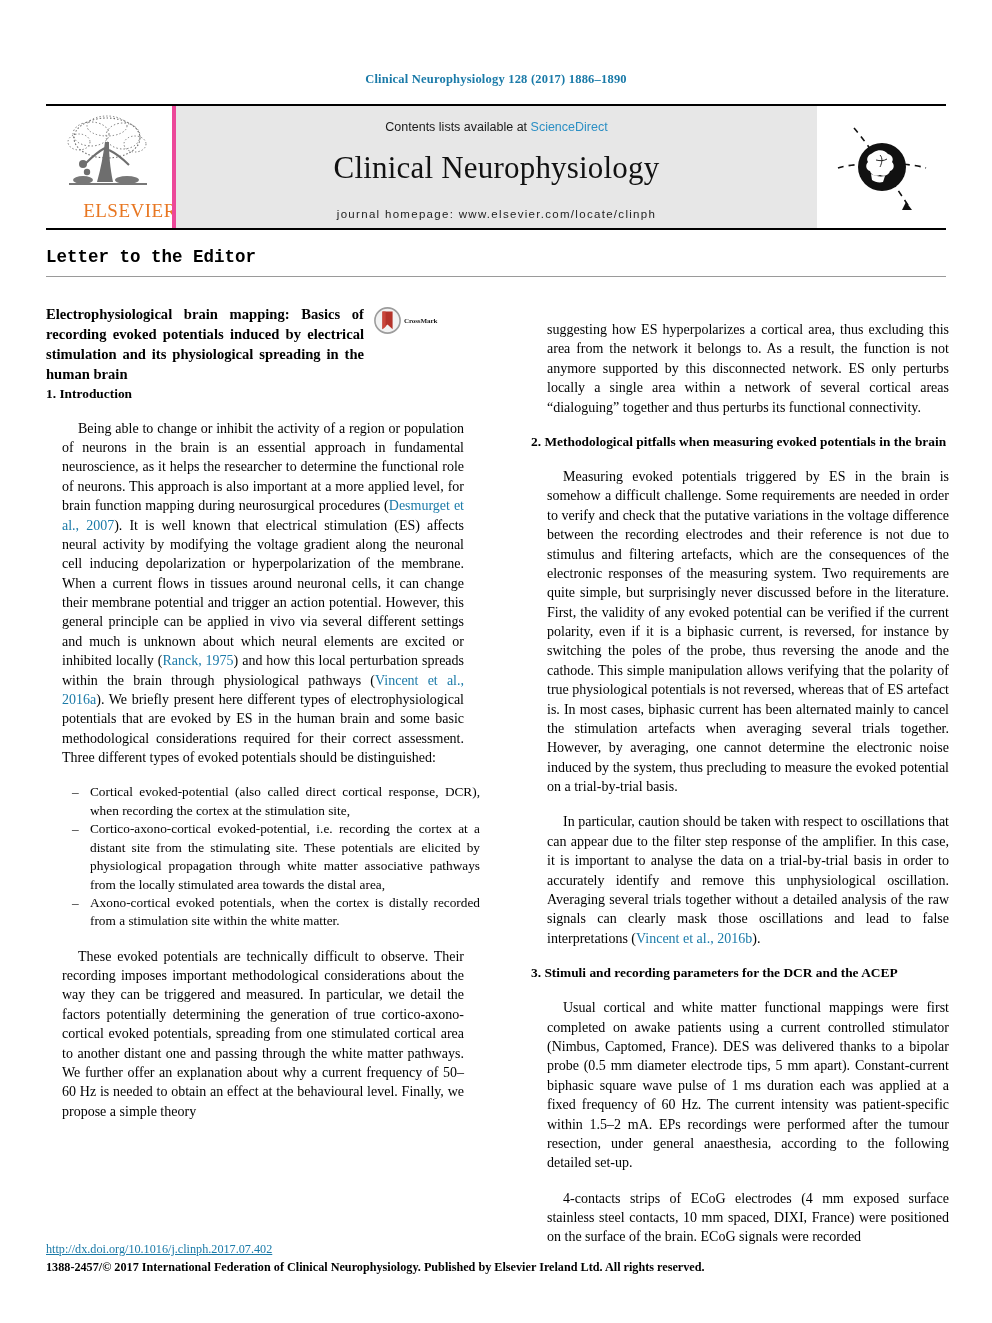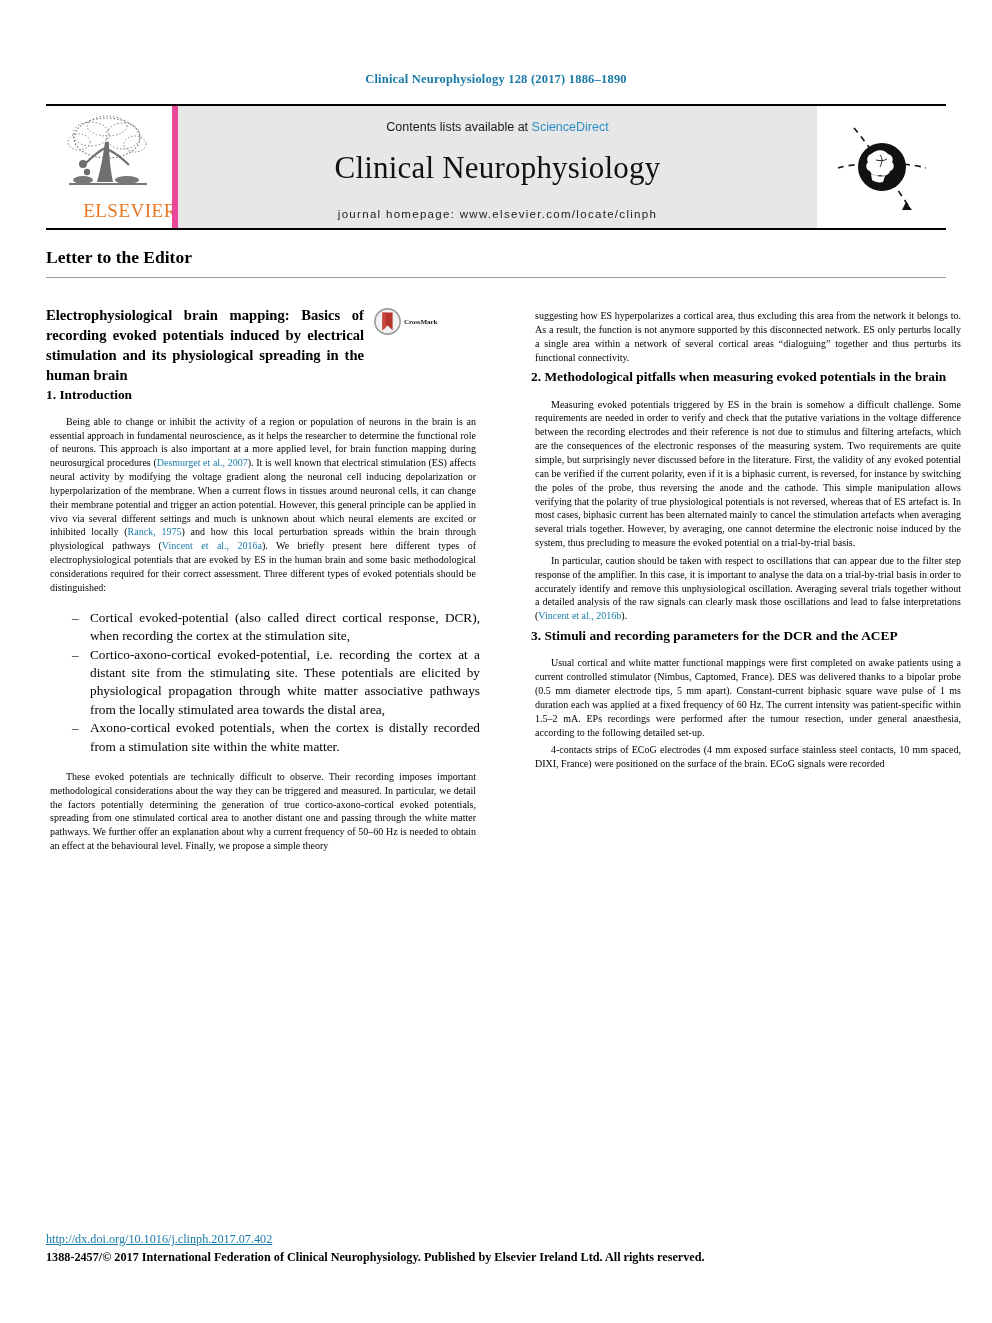--- a/index.html
+++ b/index.html
@@ -59,21 +59,21 @@
     color: #e87722;
     font-size: 19px;
     letter-spacing: 0.5px;
     line-height: 1;
     margin-top: 1px;
     margin-left: 42px;
   }
   .mast-center {
     flex: 1 1 auto;
     background: #e7e7e7;
-    border-left: 6px solid #ec4899;
+    border-left: 4px solid #ec4899;
     border-right: 1px solid #ffffff;
     display: flex;
     flex-direction: column;
     align-items: center;
     justify-content: flex-start;
     padding-top: 14px;
     box-sizing: border-box;
   }
   .contents-line {
     font-family: "Liberation Sans", sans-serif;
@@ -103,21 +103,21 @@
     display: flex;
     align-items: center;
     justify-content: center;
   }
   .rule-heavy {
     border-bottom: 2.5px solid #000;
   }
 
   
   .article-type {
-    font-family: Liberation Serif, serif;
+    font-family: Liberation Mono, monospace;
     font-weight: bold;
     font-size: 17.5px;
     margin-top: 17px;
     padding-bottom: 9px;
     border-bottom: 1px solid #9a9a9a;
   }
 
   
   .columns {
     display: flex;
@@ -164,23 +164,23 @@
     font-weight: bold;
     font-size: 13.4px;
     line-height: 1.36;
     margin: 0 0 11px 0;
   }
   .sec-gap-top { margin-top: 31px; }
   .sec-gap-top-2 { margin-top: 26px; }
 
   p.body {
     font-family: "Liberation Serif", serif;
-    font-size: 10px;
+    font-size: 14px;
     line-height: 1.385;
-    margin: 4px;
+    margin: 16px;
     text-align: justify;
     text-indent: 16px;
     hyphens: manual;
   }
   p.body.noindent { text-indent: 0; }
   p.body + p.body { margin-top: 0; }
 
   .cite { color: #1a7aa8; }
 
   ul.dashlist {
@@ -201,21 +201,21 @@
     content: "–";
     position: absolute;
     left: 0;
     top: 0;
   }
 
   
   .footer {
     position: absolute;
     left: 46px;
-    bottom: 58px;
+    bottom: 48px;
     width: 900px;
   }
   .doi {
     color: #1a7aa8;
     font-family: "Liberation Serif", serif;
     font-size: 12.2px;
     text-decoration: underline;
     display: block;
     line-height: 1.35;
   }

